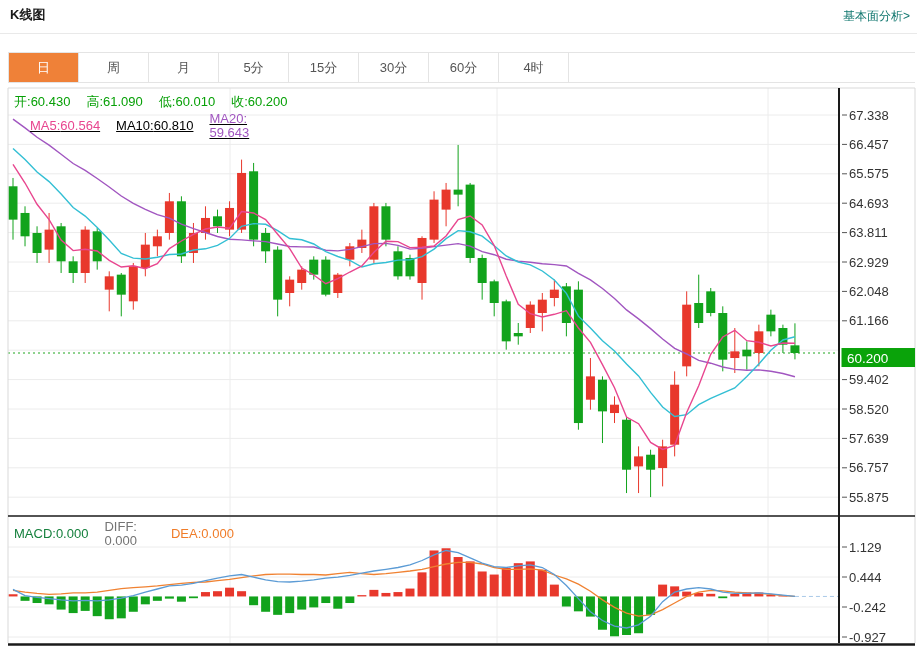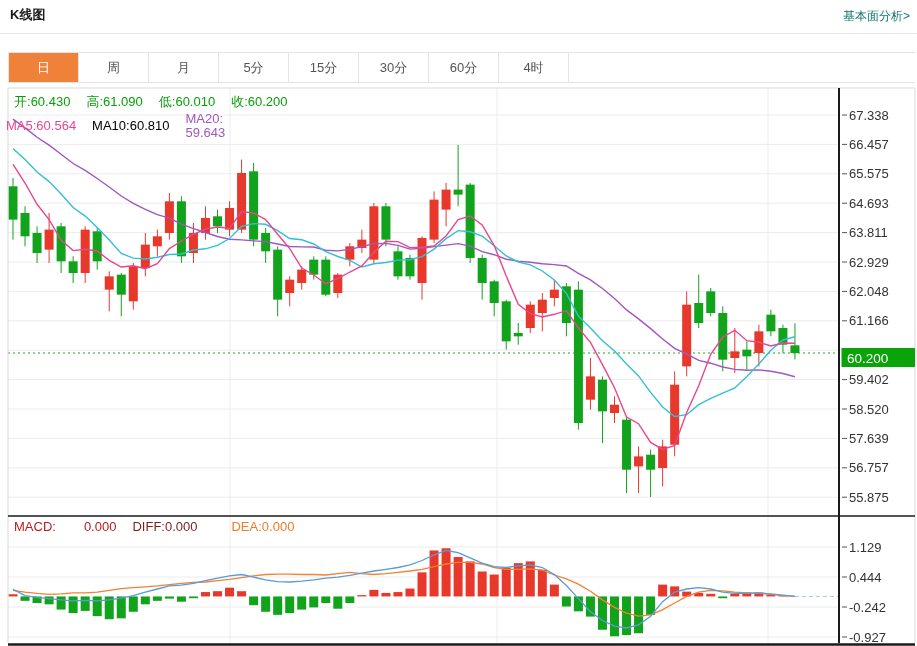--- a/index.html
+++ b/index.html
@@ -13,21 +13,21 @@
           display:flex;background:#fff;}
   .tab{width:70px;height:100%;box-sizing:border-box;border-right:1px solid #e4e4e4;
        display:flex;align-items:center;justify-content:center;font-size:13px;color:#555;cursor:pointer;}
   .tab.active{color:#fff;font-weight:normal;}
   .tab-filler{flex:1;border-right:none;}
   #chart-svg{position:absolute;left:0;top:0;}
   .legend-row{position:absolute;display:flex;align-items:center;font-size:13px;line-height:14px;white-space:nowrap;}
   .legend-item{margin-right:16px;display:flex;}
   .legend-item .val{margin-left:0;}
   .ohlc-row{left:14px;top:95px;}
-  .ma-row{left:6px;top:112px;}
+  .ma-row{left:30px;top:112px;text-decoration:underline;}
   .macd-row{left:14px;top:520px;}
 </style>
 </head>
 <body>
 
 <div class="header">K线图</div>
 <div class="fund-link">基本面分析&gt;</div>
 <div class="header-divider"></div>
 
 <div class="tabbar" id="tabbar">
@@ -343,25 +343,25 @@
       <span>MA10:</span>
       <span class="val">60.810</span>
     </span>
   <span class="legend-item" id="ma20-leg" style="color: rgb(161, 86, 192); flex-direction: column;">
       <span>MA20:</span>
       <span class="val">59.643</span>
     </span>
 </div>
 
 <div class="legend-row macd-row" id="macd-row">
-  <span class="legend-item" id="macd-leg" style="color: #b91c1c; gap: 28px;">
+  <span class="legend-item" id="macd-leg" style="color: #15803d;">
       <span>MACD:</span>
       <span class="val">0.000</span>
     </span>
-  <span class="legend-item" id="diff-leg" style="color: #7f1d1d;">
+  <span class="legend-item" id="diff-leg" style="color: #737373; flex-direction: column;">
       <span>DIFF:</span>
       <span class="val">0.000</span>
     </span>
   <span class="legend-item" id="dea-leg" style="color: rgb(240, 124, 40); padding-left: 18px;">
       <span>DEA:</span>
       <span class="val">0.000</span>
     </span>
 </div>
 
 </body></html>

